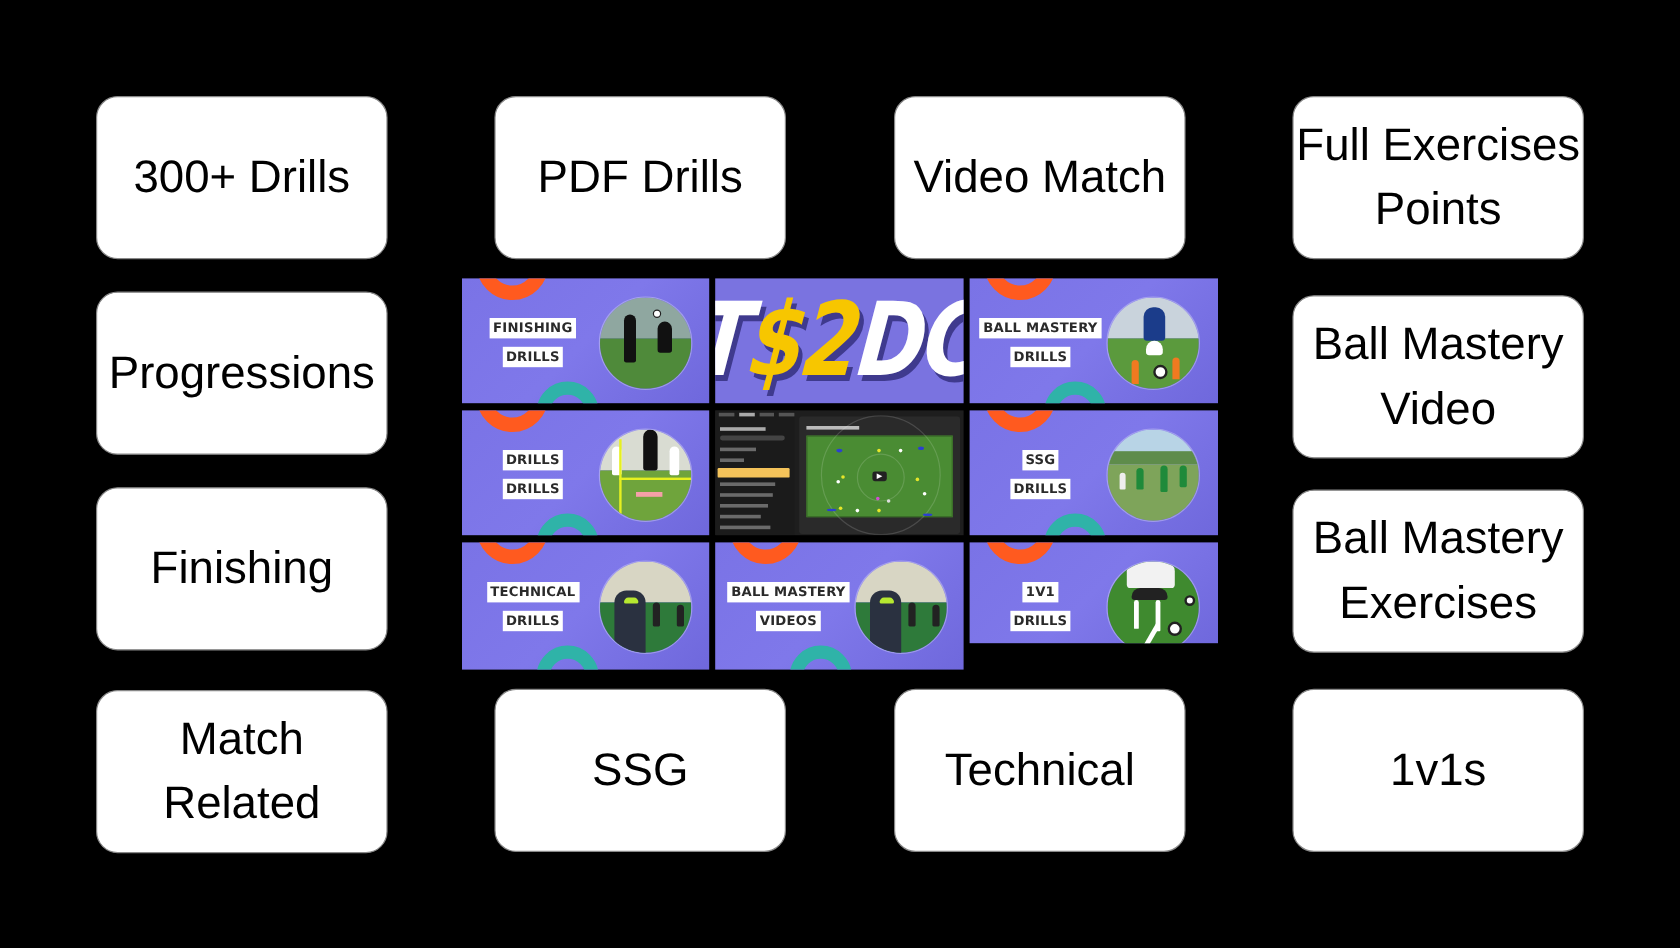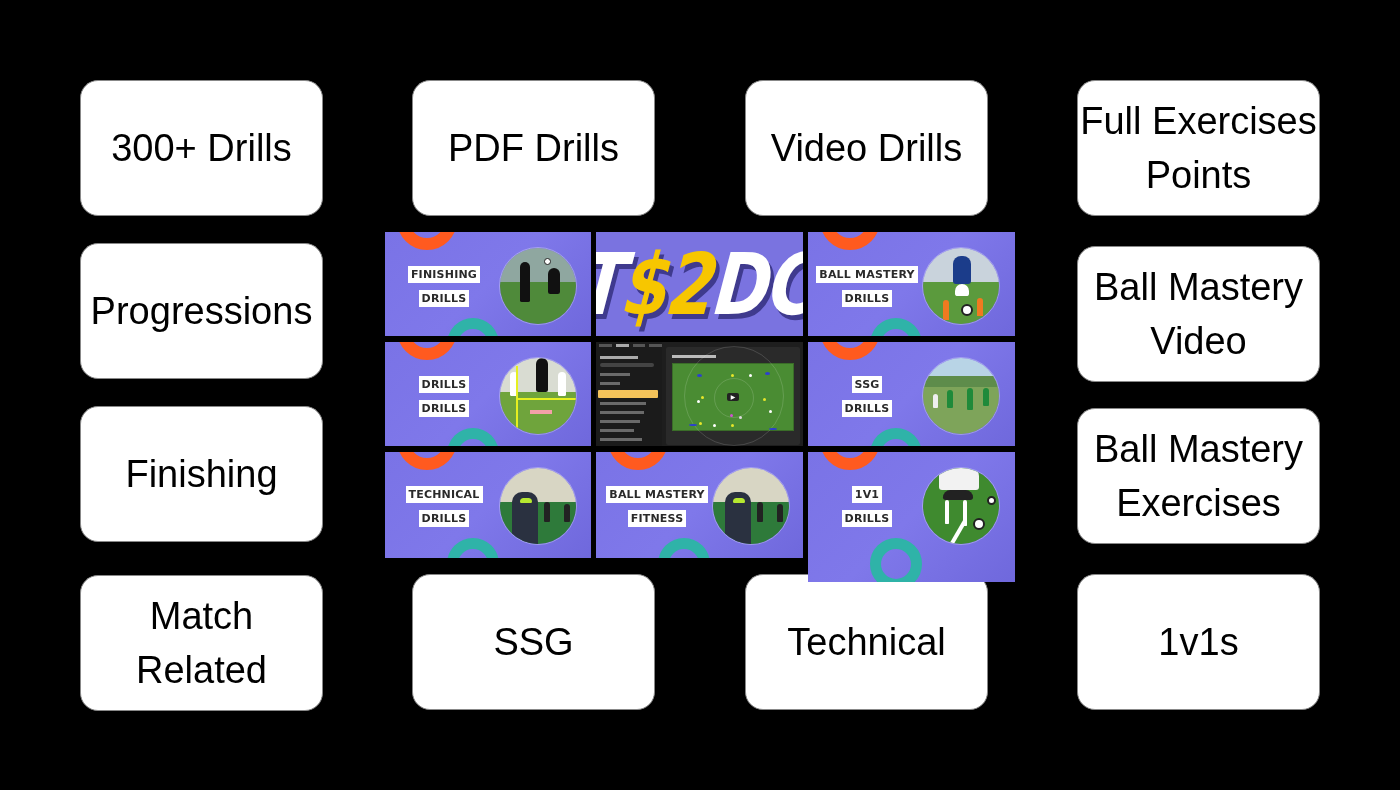--- a/index.html
+++ b/index.html
@@ -96,21 +96,21 @@
 </div>
 <div class="card" style="left:80px;top:575px;width:243px;height:136px;">
   <span>Match
 Related</span>
 </div>
 
 <div class="card" style="left:412px;top:80px;width:243px;height:136px;">
   <span>PDF Drills</span>
 </div>
 <div class="card" style="left:745px;top:80px;width:243px;height:136px;">
-  <span>Video Drills</span>
+  <span>Video Match</span>
 </div>
 
 <div class="card" style="left:1077px;top:80px;width:243px;height:136px;">
   <span>Full Exercises
 Points</span>
 </div>
 <div class="card" style="left:1077px;top:246px;width:243px;height:136px;">
   <span>Ball Mastery 
 Video</span>
 </div>
@@ -256,32 +256,32 @@
       <div class="fig" style="left:20px;top:30px;width:12px;height:5px;background:#b6e830;"></div>
       <div class="fig" style="left:44px;top:34px;width:6px;height:20px;background:#222;"></div>
       <div class="fig" style="left:64px;top:36px;width:6px;height:18px;background:#222;"></div>
     </div>
   </div>
 
   <div class="tile" style="left:211px;top:220px;width:207px;height:106px;">
     <div class="ring-top"></div>
     <div class="ring-bottom"></div>
     <div class="lbl l1" style="width:122px;"><span>BALL MASTERY</span></div>
-    <div class="lbl l2" style="width:122px;"><span>FITNESS</span></div>
+    <div class="lbl l2" style="width:122px;"><span>VIDEOS</span></div>
     <div class="photo" style="left:116px;">
       <div class="sky" style="background:#d8d6c4;"></div>
       <div class="grass" style="background:#2e7a3a;"></div>
       <div class="fig" style="left:12px;top:24px;width:26px;height:54px;background:#2a3140;border-radius:10px 10px 0 0;"></div>
       <div class="fig" style="left:20px;top:30px;width:12px;height:5px;background:#b6e830;"></div>
       <div class="fig" style="left:44px;top:34px;width:6px;height:20px;background:#222;"></div>
       <div class="fig" style="left:64px;top:36px;width:6px;height:18px;background:#222;"></div>
     </div>
   </div>
 
-  <div class="tile" style="left:423px;top:220px;width:207px;height:130px;">
+  <div class="tile" style="left:423px;top:220px;width:207px;height:84px;">
     <div class="ring-top"></div>
     <div class="ring-bottom"></div>
     <div class="lbl l1"><span>1V1</span></div>
     <div class="lbl l2"><span>DRILLS</span></div>
     <div class="photo">
       <div class="grass" style="background:#3f8a2f;height:100%;"></div>
       <div class="fig" style="left:16px;top:0px;width:40px;height:22px;background:#f2f2f2;"></div>
       <div class="fig" style="left:20px;top:22px;width:30px;height:10px;background:#222;"></div>
       <div class="fig" style="left:22px;top:32px;width:4px;height:24px;background:#fff;"></div>
       <div class="fig" style="left:40px;top:32px;width:4px;height:26px;background:#fff;"></div>

